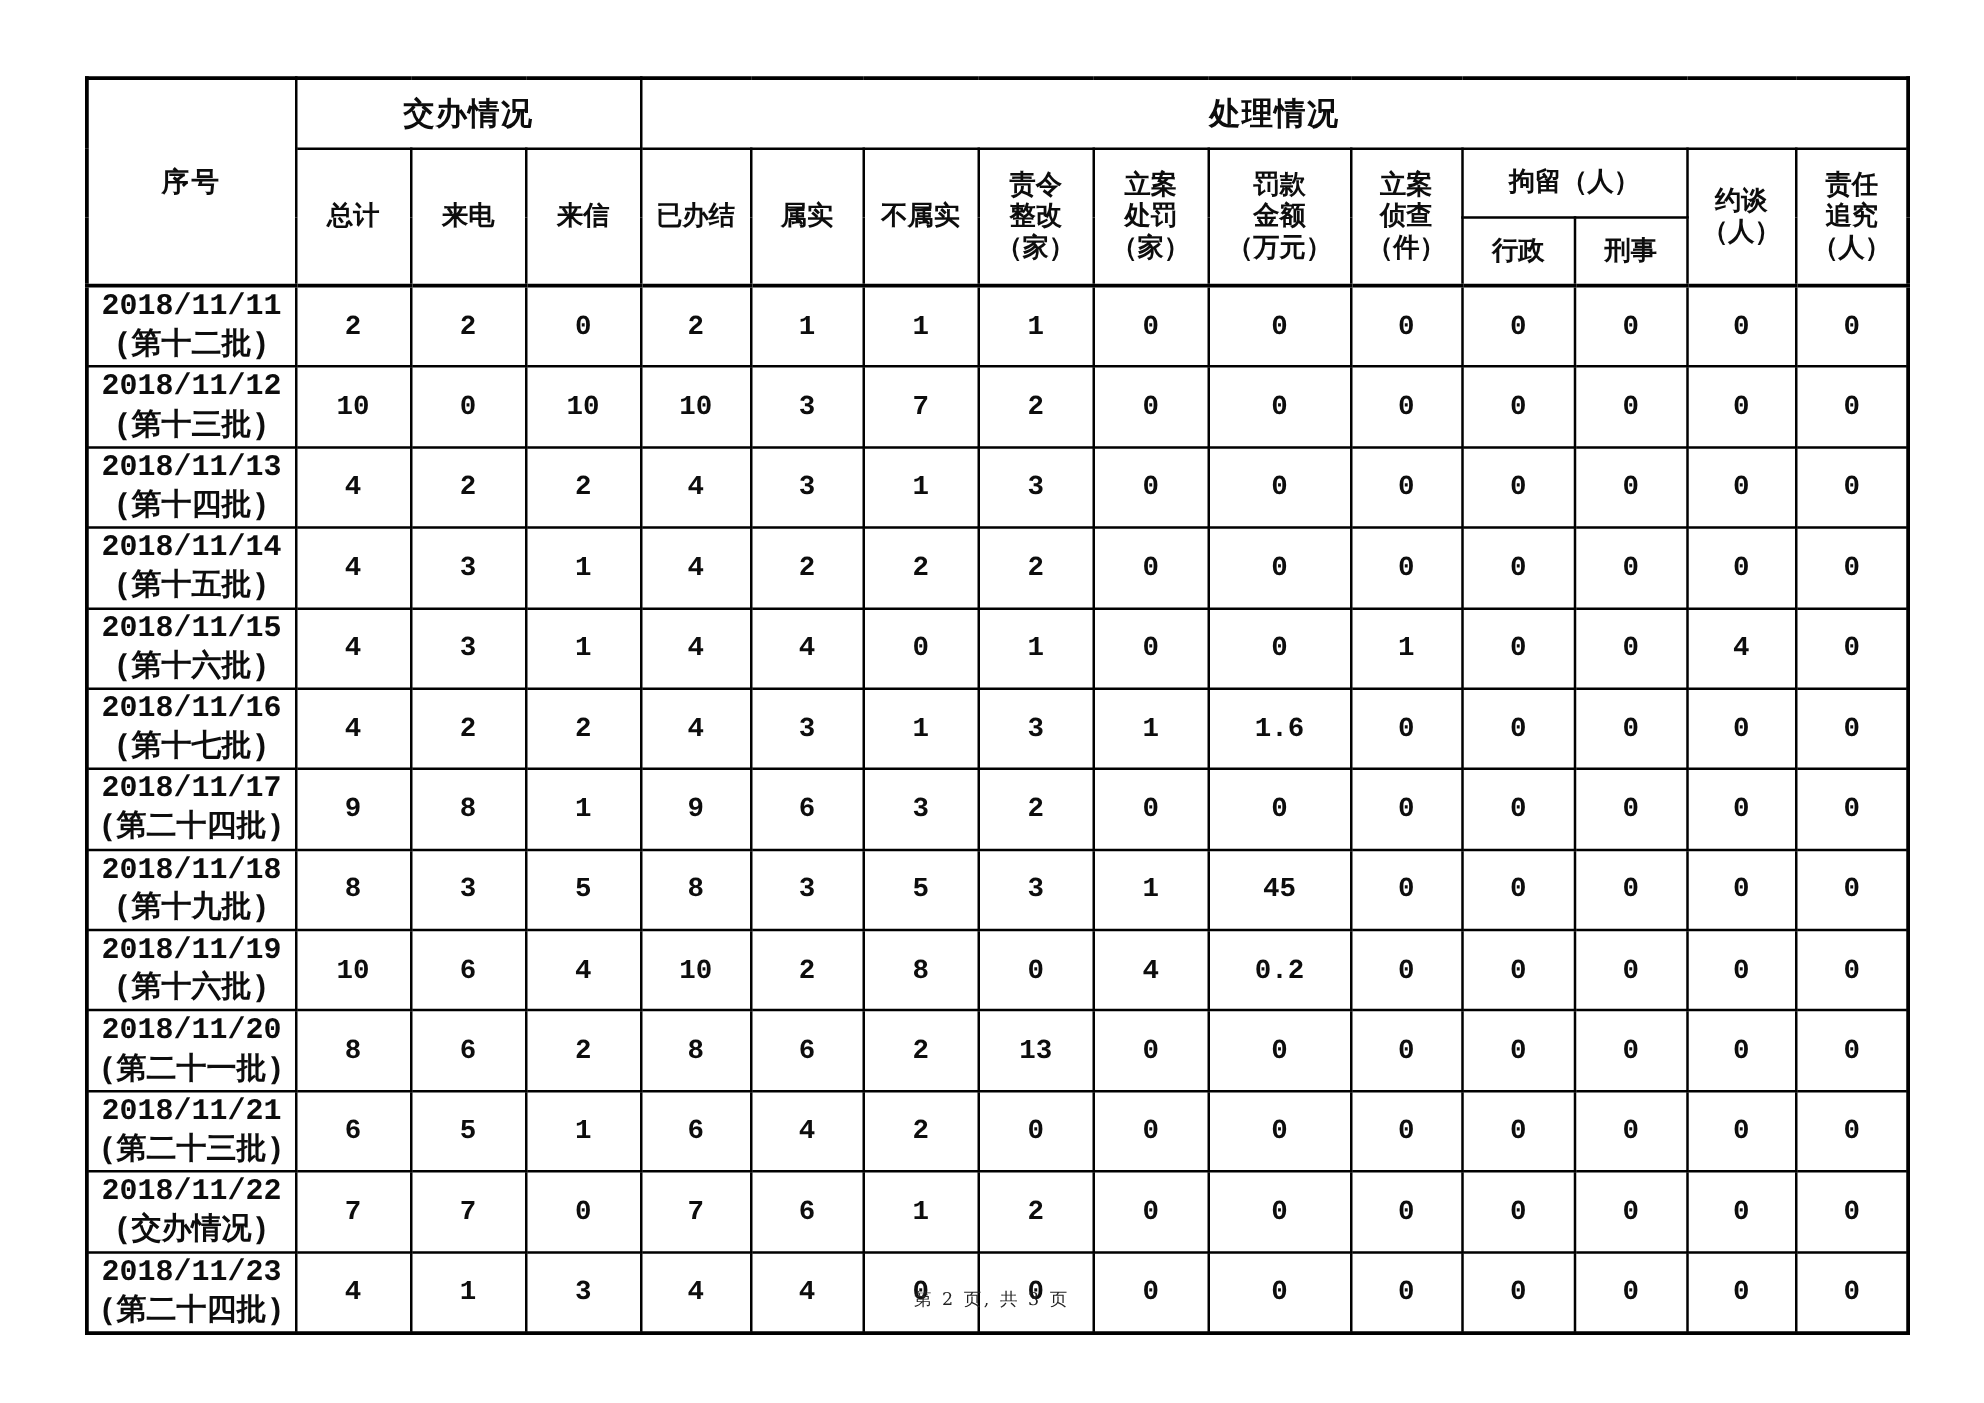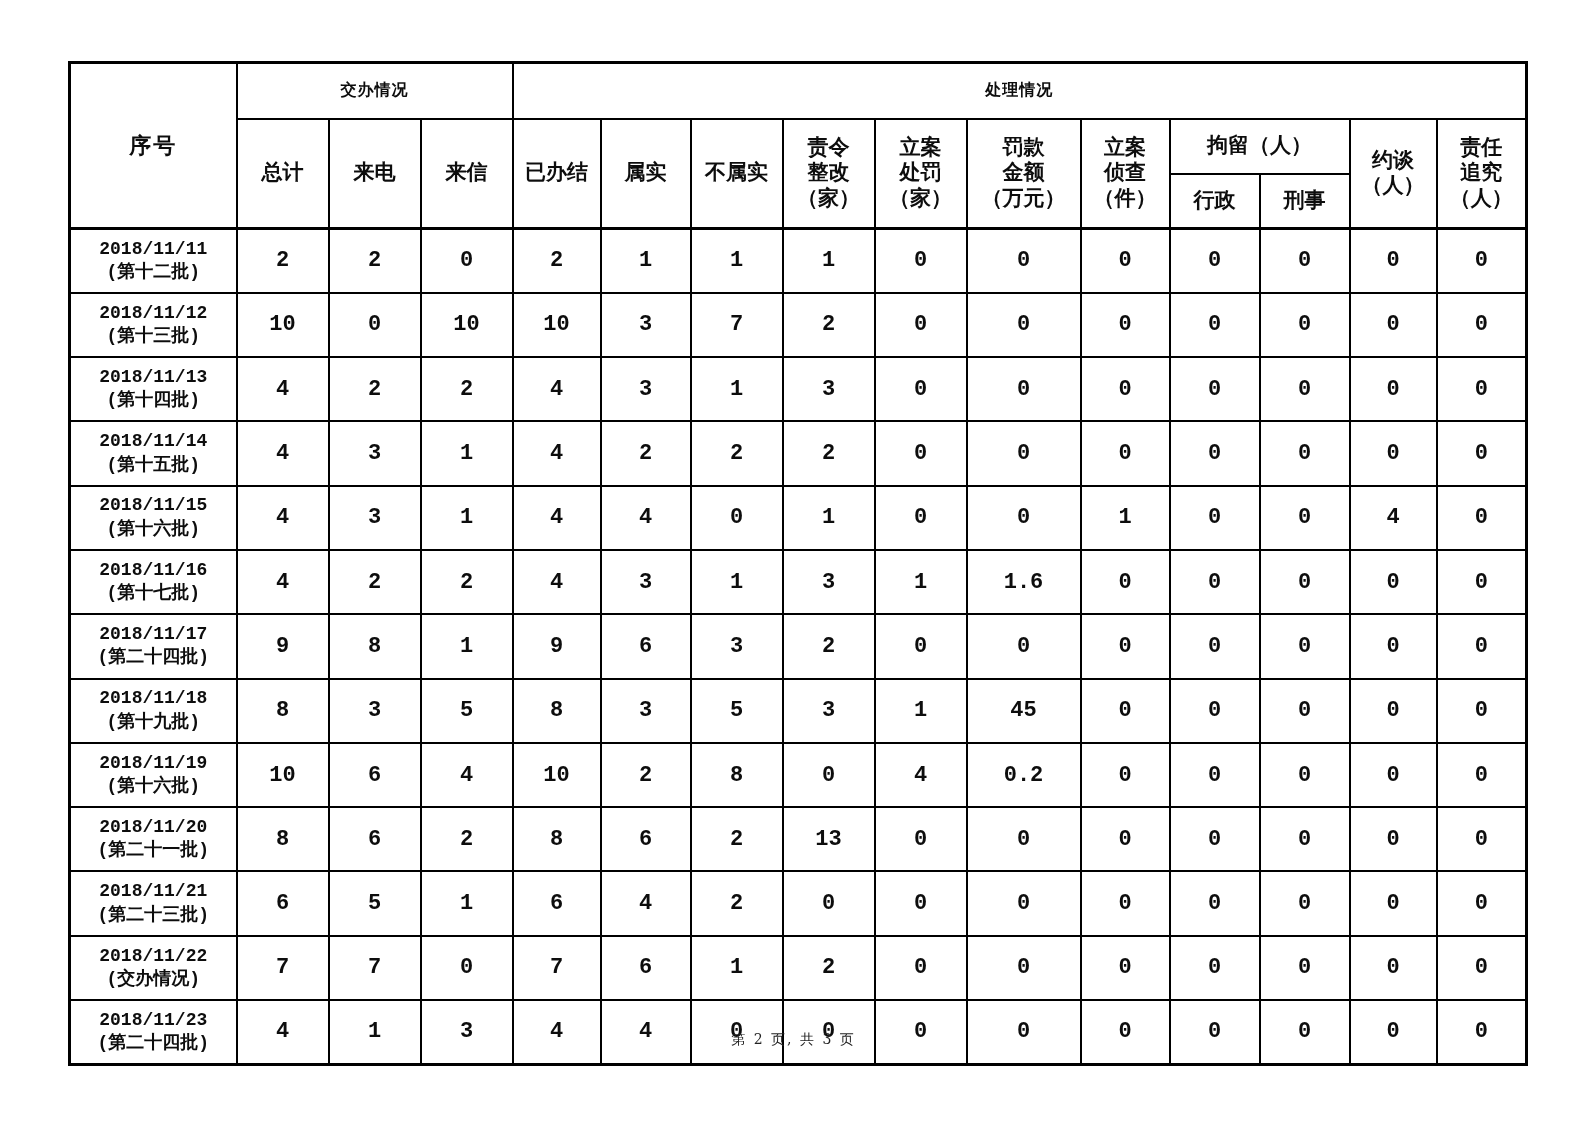--- a/index.html
+++ b/index.html
@@ -33,27 +33,27 @@
     vertical-align: middle;
     padding: 0;
     background: #ffffff;
     font-weight: bold;
   }
   thead tr.hrow1 { height: 56px; }
   thead tr.hrow2 { height: 55px; }
   thead tr.hrow3 { height: 55px; }
   tbody tr { height: 64.3px; }
   tbody tr:first-child td { border-top: 3px solid #000; }
-  th.group { font-size: 16px; letter-spacing: 1px; }
+  th.group { font-size: 25px; letter-spacing: 1px; }
   th.serial { font-size: 22px; letter-spacing: 2px; }
   th.leaf { font-size: 21px; line-height: 1.22; }
   .multiline { white-space: pre-line; }
   td.date-cell {
     font-family: "Liberation Mono", "DejaVu Sans", monospace;
-    font-size: 18px;
+    font-size: 24px;
     line-height: 1.3;
   }
   td.date-cell .batch { letter-spacing: 0px; }
   td.num {
     font-family: "Liberation Mono", "DejaVu Sans Mono", monospace;
     font-size: 22px;
   }
   #page-footer {
     position: absolute;
     left: 0;

